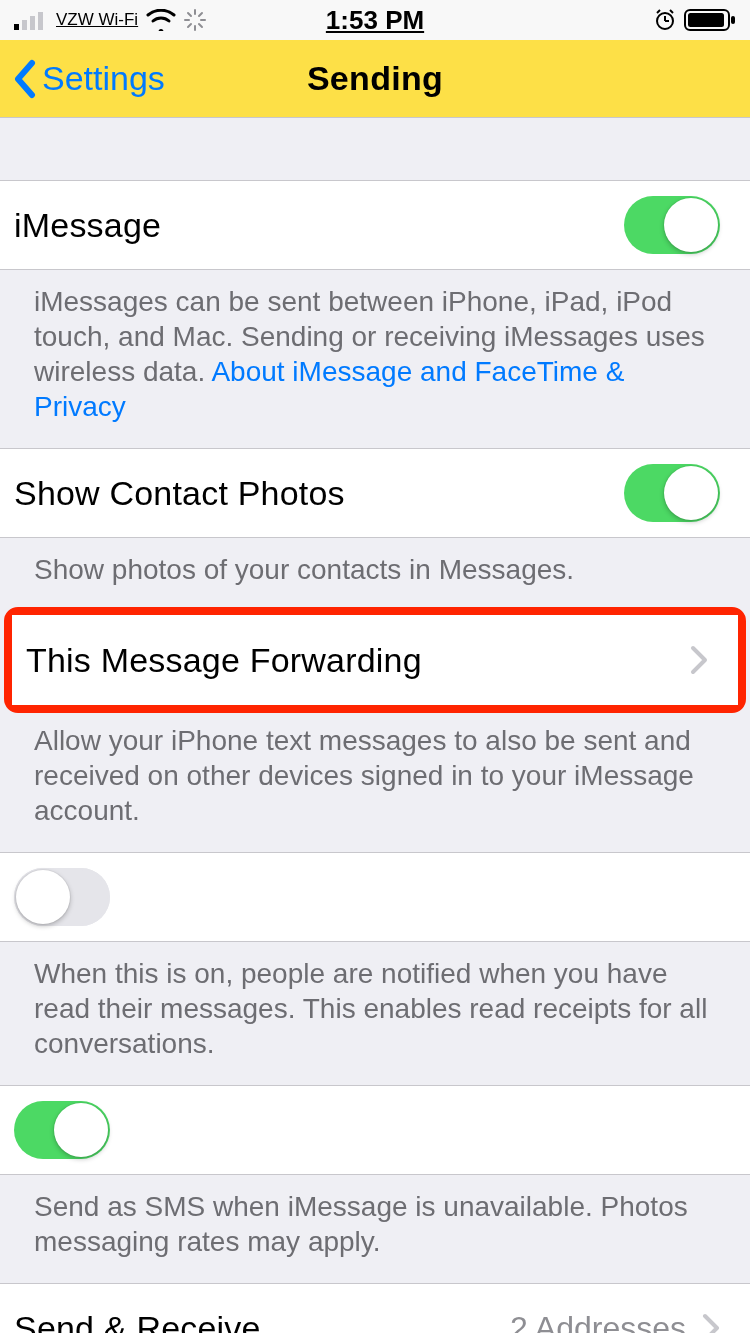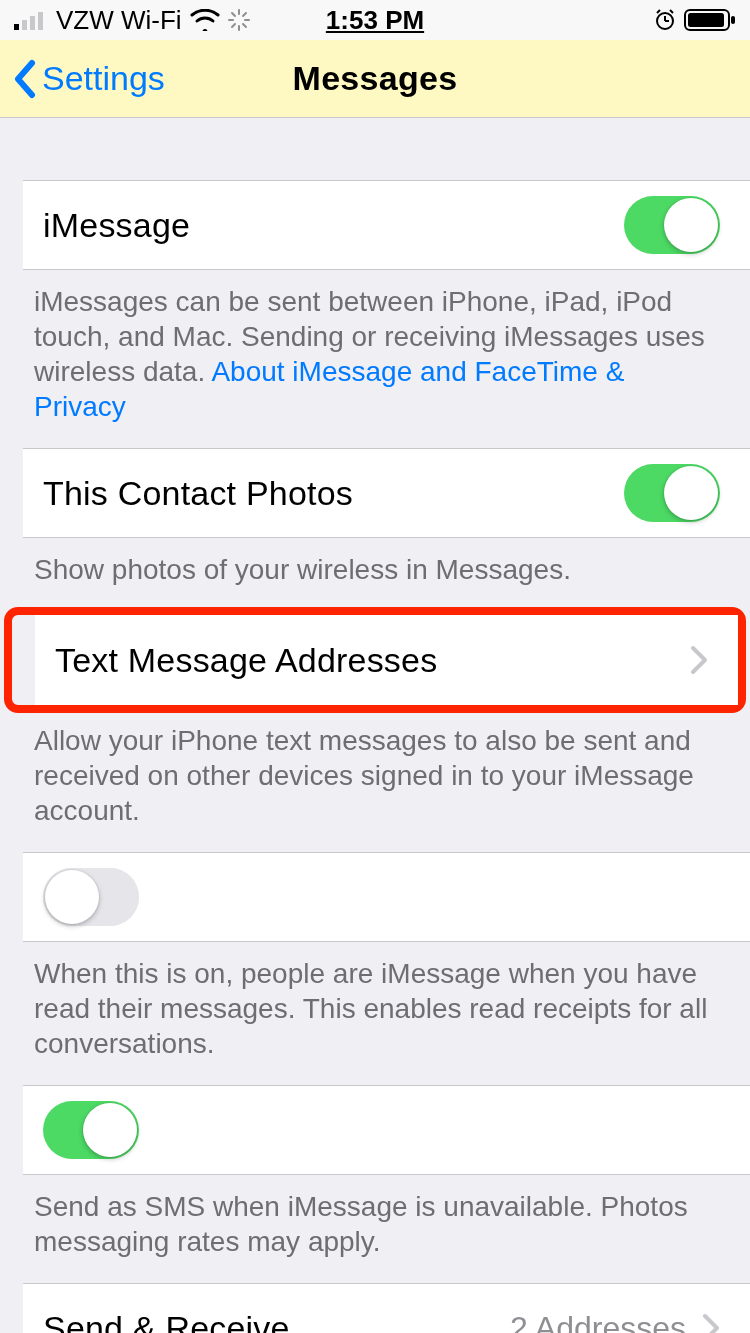--- a/index.html
+++ b/index.html
@@ -24,21 +24,21 @@
     font-weight: 600;
     background: #f8f8f8;
   }
   .status-left, .status-right { display: flex; align-items: center; gap: 8px; }
   .status-center { position: absolute; left: 50%; transform: translateX(-50%); font-size: 26px; text-decoration: underline; }
   .status-bar svg { display: block; }
 
   
   .nav-bar {
     height: 78px;
-    background: #fef9c3;
+    background: #fde047;
     border-bottom: 1px solid #c8c7cc;
     position: relative;
     display: flex;
     align-items: center;
   }
   .nav-back {
     display: flex;
     align-items: center;
     color: #007aff;
     font-size: 34px;
@@ -57,26 +57,25 @@
 
   
   .gap { height: 62px; }
 
   
   .cell {
     background: #fff;
     min-height: 90px;
     border-top: 1px solid #c8c7cc;
     border-bottom: 1px solid #c8c7cc;
-    padding: 0 30px 0 20px;
+    padding: 0 30px 0 14px;
     display: flex;
     align-items: center;
     justify-content: space-between;
     font-size: 34px;
-    margin-left: 23px;
   }
   .cell-label { font-weight: 400; letter-spacing: 0.2px; }
   .cell-value { color: #8e8e93; font-size: 32px; margin-right: 10px; }
   .cell-right { display: flex; align-items: center; }
 
   .highlight-wrap {
     border: 8px solid #ff2400;
     border-radius: 14px;
     margin: -4px 4px;
   }
@@ -131,21 +130,21 @@
 <body>
 
 <div class="status-bar">
   <div class="status-left">
     <svg width="34" height="20" viewBox="0 0 34 20">
       <rect x="0" y="14" width="5" height="6" fill="#000"></rect>
       <rect x="8" y="10" width="5" height="10" fill="#c7c7cc"></rect>
       <rect x="16" y="6" width="5" height="14" fill="#c7c7cc"></rect>
       <rect x="24" y="2" width="5" height="18" fill="#c7c7cc"></rect>
     </svg>
-    <span style="font-weight:400;font-size:26px;">VZW Wi-Fi</span>
+    <span style="font-weight:400;font-size:17px;text-decoration:underline;">VZW Wi-Fi</span>
     <svg width="30" height="22" viewBox="0 0 30 22">
       <path d="M15 20 a2.5 2.5 0 1 0 0.01 0 Z" fill="#000"></path>
       <path d="M7 12 a12 12 0 0 1 16 0" stroke="#000" stroke-width="3" fill="none" stroke-linecap="round"></path>
       <path d="M2 6 a20 20 0 0 1 26 0" stroke="#000" stroke-width="3" fill="none" stroke-linecap="round"></path>
     </svg>
     <svg width="22" height="22" viewBox="0 0 22 22">
       <g stroke="#8e8e93" stroke-width="2" stroke-linecap="round">
         <line x1="11" y1="1" x2="11" y2="5"></line>
           <line x1="11" y1="17" x2="11" y2="21"></line>
         <line x1="1" y1="11" x2="5" y2="11"></line>
@@ -174,61 +173,61 @@
   </div>
 </div>
 
 <div class="nav-bar">
   <div class="nav-back">
     <svg viewBox="0 0 26 40">
       <polyline points="20,4 6,20 20,36" fill="none" stroke="#007aff" stroke-width="6" stroke-linecap="round" stroke-linejoin="round"></polyline>
     </svg>
     <span>Settings</span>
   </div>
-  <div class="nav-title">Messages</div>
+  <div class="nav-title">Sending</div>
 </div>
 
 <div class="gap"></div>
 
 <div class="cell">
   <span class="cell-label">iMessage</span>
   <div class="switch on">
       <div class="knob"></div>
     </div>
 </div>
 <div class="footer">
   <span>iMessages can be sent between iPhone, iPad, iPod touch, and Mac. Sending or receiving iMessages uses wireless data. </span><a href="#">About iMessage and FaceTime &amp; Privacy</a>
 </div>
 
 <div class="cell">
-  <span class="cell-label">This Contact Photos</span>
+  <span class="cell-label">Show Contact Photos</span>
   <div class="switch on">
       <div class="knob"></div>
     </div>
 </div>
-<div class="footer">Show photos of your wireless in Messages.</div>
+<div class="footer">Show photos of your contacts in Messages.</div>
 
 <div class="highlight-wrap">
   <div class="cell">
-    <span class="cell-label">Text Message Addresses</span>
+    <span class="cell-label">This Message Forwarding</span>
     <div class="cell-right">
       <svg class="chevron" viewBox="0 0 18 30">
           <polyline points="3,3 15,15 3,27"></polyline>
         </svg>
     </div>
   </div>
 </div>
 <div class="footer">Allow your iPhone text messages to also be sent and received on other devices signed in to your iMessage account.</div>
 
 <div class="cell">
   <div class="switch">
       <div class="knob"></div>
     </div>
 </div>
-<div class="footer">When this is on, people are iMessage when you have read their messages. This enables read receipts for all conversations.</div>
+<div class="footer">When this is on, people are notified when you have read their messages. This enables read receipts for all conversations.</div>
 
 <div class="cell">
   <div class="switch on">
       <div class="knob"></div>
     </div>
 </div>
 <div class="footer">Send as SMS when iMessage is unavailable. Photos messaging rates may apply.</div>
 
 <div class="cell">
   <span class="cell-label">Send &amp; Receive</span>

